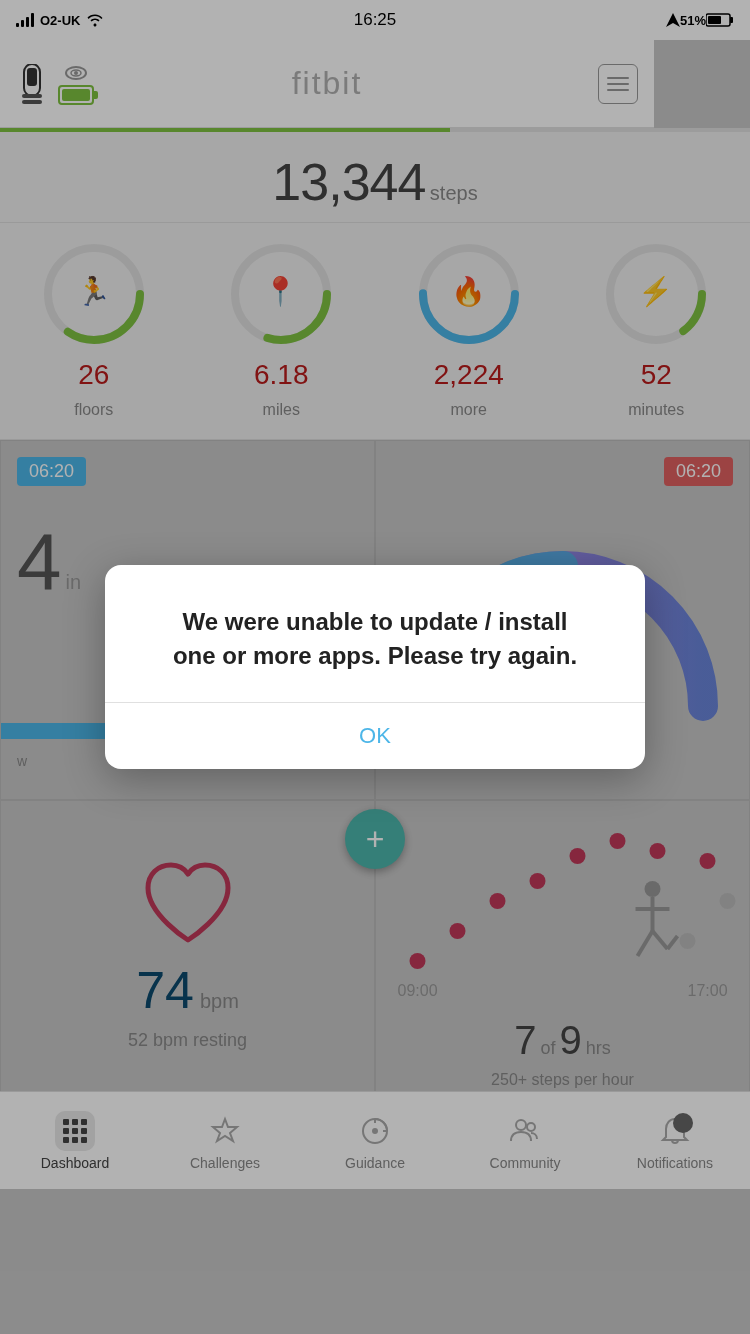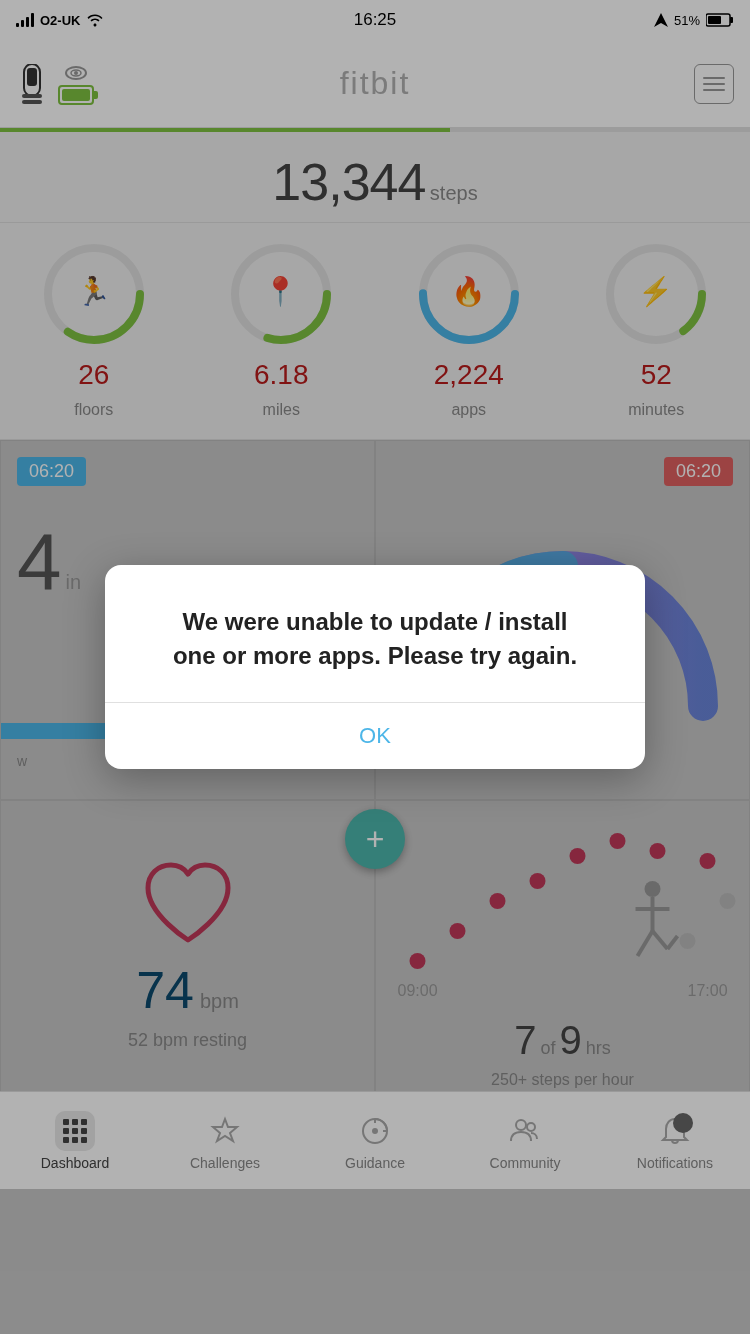--- a/index.html
+++ b/index.html
@@ -46,28 +46,27 @@
     .status-time {
       font-size: 17px;
       font-weight: 500;
       position: absolute;
       left: 50%;
       transform: translateX(-50%);
     }
     .status-right {
       display: flex;
       align-items: center;
-      gap: 6px;
       font-size: 13px;
-      font-weight: 400;
+      font-weight: 700;
     }
 
     
     .app-header {
-      width: 750px;
+      width: 654px;
       height: 88px;
       background: #fff;
       display: flex;
       align-items: center;
       justify-content: center;
       position: relative;
       border-bottom: 1px solid #e0e0e0;
     }
     .app-title {
       font-size: 32px;
@@ -528,21 +527,21 @@
     <div class="ring-container">
       <svg viewBox="0 0 110 110">
         <circle cx="55" cy="55" r="46" fill="none" stroke="#e0e0e0" stroke-width="8"></circle>
         <circle cx="55" cy="55" r="46" fill="none" stroke="#4db6e8" stroke-width="8" stroke-dasharray="218 290" stroke-dashoffset="73" stroke-linecap="round"></circle>
         <text x="55" y="62" text-anchor="middle" font-size="28" fill="#aaa">🔥</text>
       </svg>
     </div>
     <div>
       <span class="metric-value">2,224</span>
     </div>
-    <div class="metric-unit">apps</div>
+    <div class="metric-unit">more</div>
   </div>
 
   <div class="metric-item">
     <div class="ring-container">
       <svg viewBox="0 0 110 110">
         <circle cx="55" cy="55" r="46" fill="none" stroke="#e0e0e0" stroke-width="8"></circle>
         <circle cx="55" cy="55" r="46" fill="none" stroke="#7fc241" stroke-width="8" stroke-dasharray="116 290" stroke-dashoffset="73" stroke-linecap="round"></circle>
         <text x="55" y="62" text-anchor="middle" font-size="28" fill="#aaa">⚡</text>
       </svg>
     </div>

